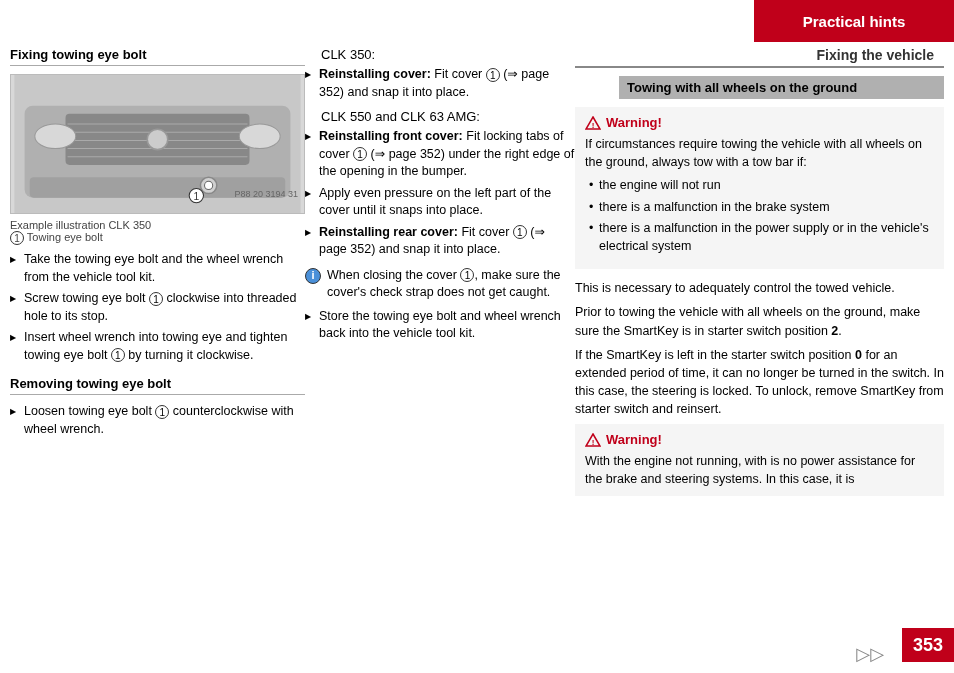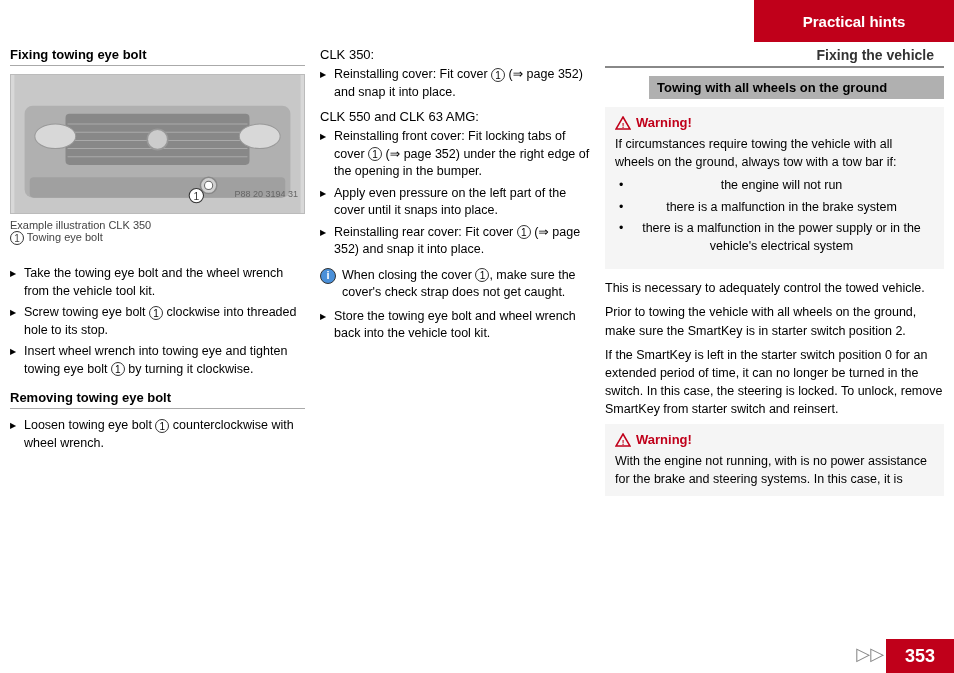--- a/index.html
+++ b/index.html
@@ -47,21 +47,20 @@
       font-weight: bold;
       color: #333;
       padding-right: 10px;
       text-align: right;
     }
 
     
     .main-content {
       display: flex;
       padding: 0 10px;
-      gap: 15px;
       height: calc(673px - 42px);
     }
 
     
     .left-col {
       width: 295px;
       flex-shrink: 0;
       padding-top: 5px;
     }
 
@@ -117,21 +116,21 @@
     }
     
     .car-grille {
       width: 100%;
       height: 100%;
     }
 
     .image-caption {
       font-size: 11px;
       color: #444;
-      margin-bottom: 20px;
+      margin-bottom: 6px;
     }
     .image-watermark {
       position: absolute;
       bottom: 14px;
       right: 6px;
       font-size: 9px;
       color: #666;
     }
 
     
@@ -161,21 +160,20 @@
       list-style: none;
       padding: 0;
       margin: 6px 0;
     }
     .dot-list li {
       padding-left: 14px;
       position: relative;
       margin-bottom: 4px;
       line-height: 1.4;
       font-size: 12.5px;
-      text-align: center;
     }
     .dot-list li::before {
       content: '•';
       position: absolute;
       left: 4px;
       color: #000;
     }
 
     
     .warning-box {
@@ -240,35 +238,36 @@
       line-height: 13px;
       font-size: 10px;
       vertical-align: middle;
     }
 
     
     .clk-label {
       font-size: 13px;
       margin-bottom: 4px;
       font-weight: normal;
-    }
-
-    
-    .bold { font-weight: normal; }
+      margin-left: 16px;
+    }
+
+    
+    .bold { font-weight: bold; }
 
     
     .page-number-box {
       position: absolute;
-      bottom: 0;
+      bottom: 11px;
       right: 0;
       background: #c0001a;
       color: #fff;
       font-size: 18px;
       font-weight: bold;
-      width: 68px;
+      width: 52px;
       height: 34px;
       display: flex;
       align-items: center;
       justify-content: center;
     }
 
     
     .forward-arrow {
       position: absolute;
       bottom: 8px;

